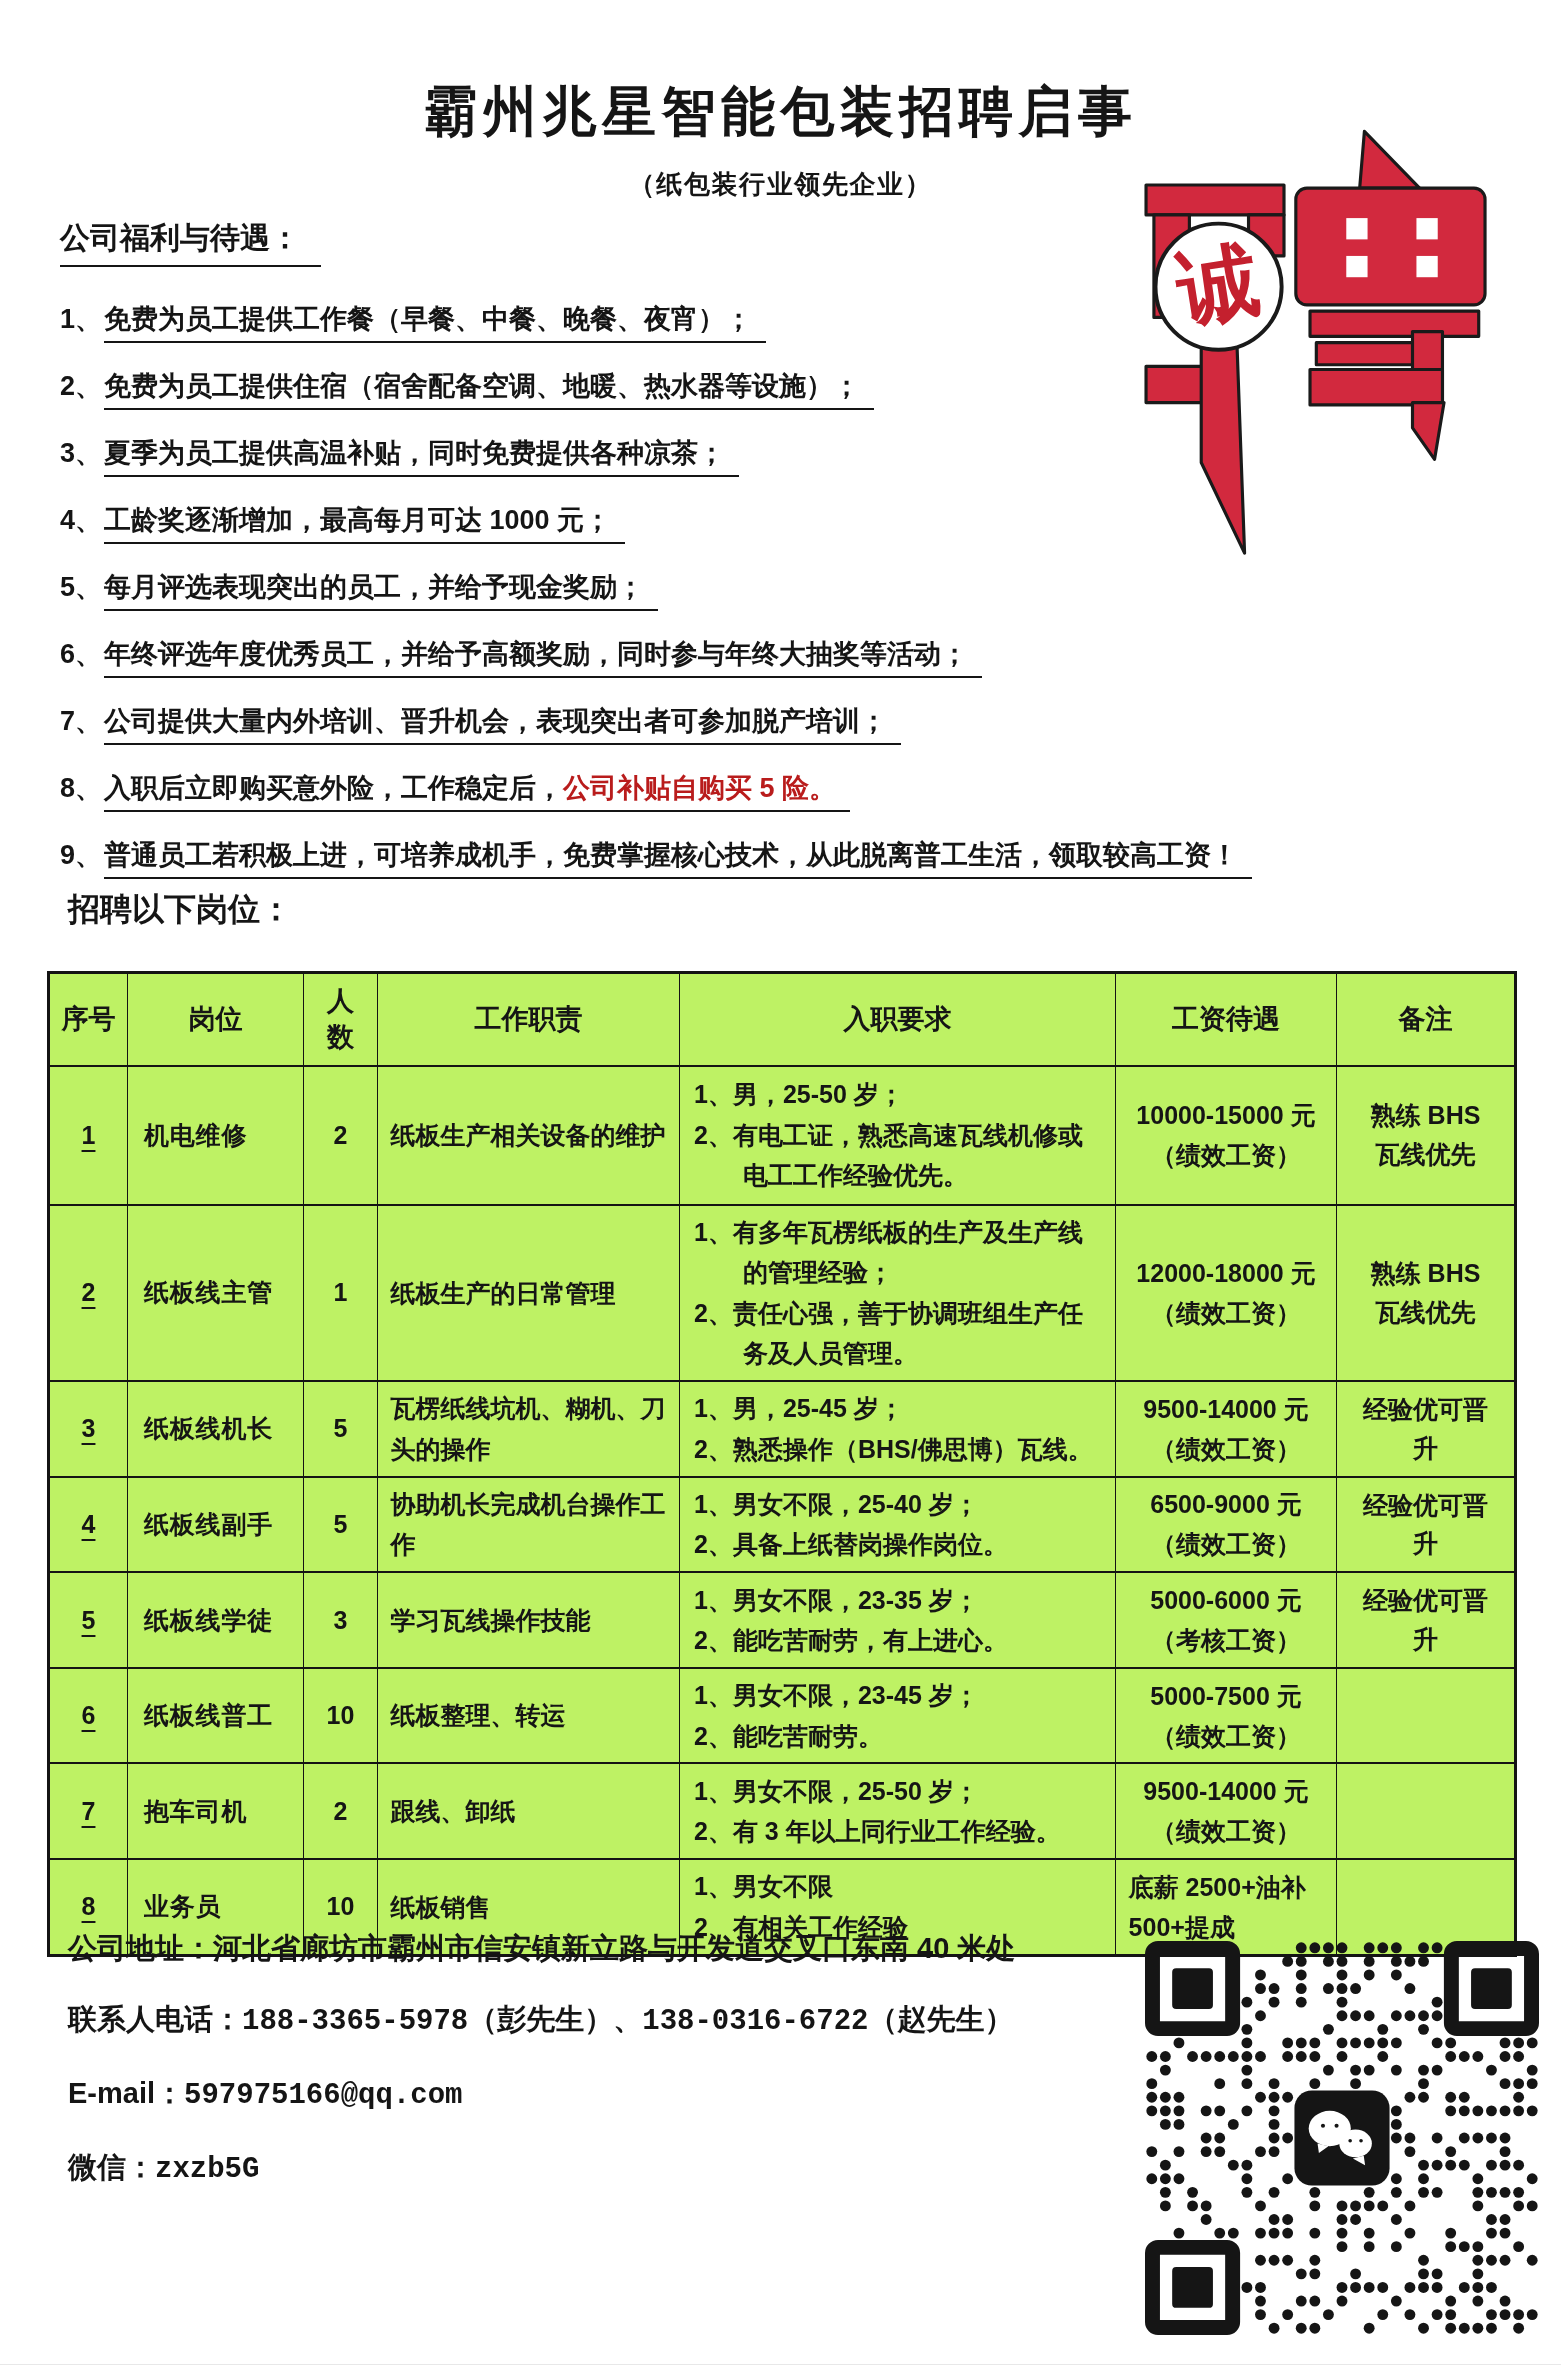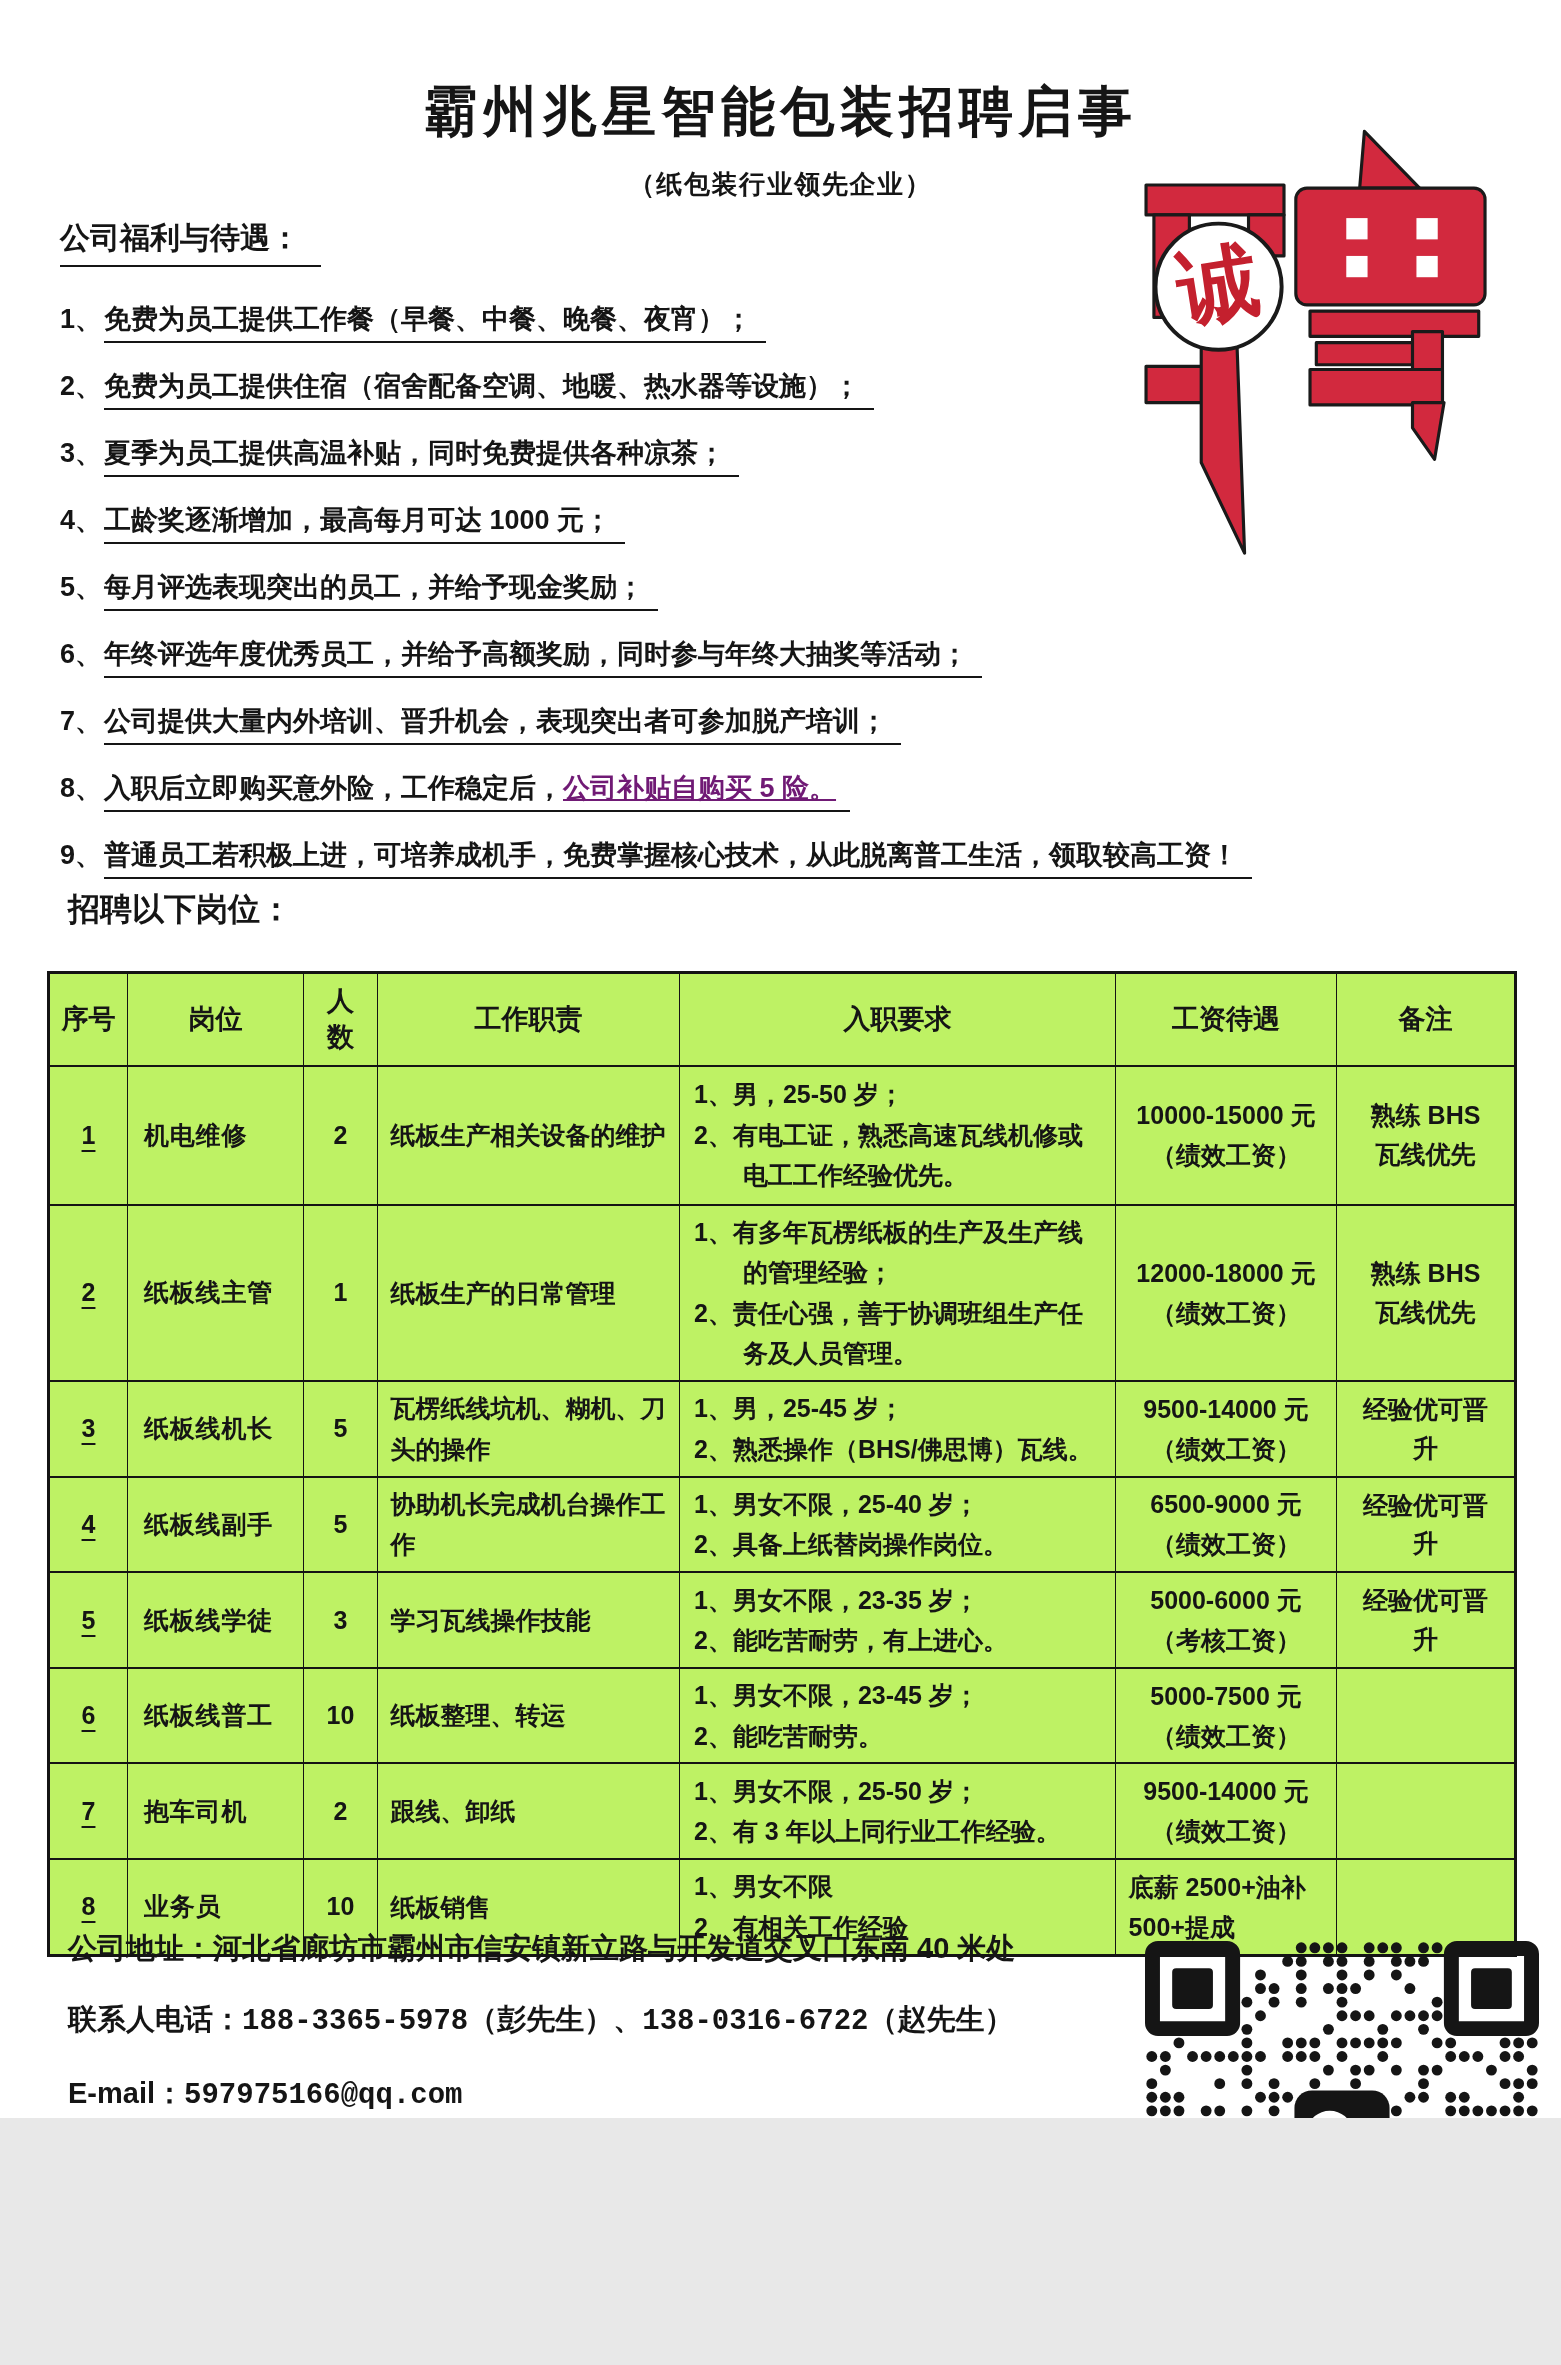--- a/index.html
+++ b/index.html
@@ -1,38 +1,38 @@
 <!DOCTYPE html>
 <html style="font-size:12.6px"><head>
 <meta charset="utf-8">
 <style>
   html,body{margin:0;padding:0;background:#e8e8e8;}
   .page{
-    position:relative;width:1561px;height:2118px;background:#ffffff;
+    position:relative;width:1561px;height:2364px;background:#ffffff;
     font-family:"Liberation Sans",sans-serif;color:#151515;overflow:hidden;
   }
   
   .doc-title{
     position:absolute;left:0;right:0;top:76px;text-align:center;
     font-size:54px;font-weight:900;letter-spacing:5.5px;
   }
   .doc-subtitle{
     position:absolute;left:0;right:0;top:167px;text-align:center;
     font-size:26px;font-weight:700;letter-spacing:1.6px;
   }
   
   .benefits{position:absolute;left:60px;top:218px;width:1262px;}
   .benefits-heading{
     display:inline-block;font-size:30px;font-weight:800;
     border-bottom:2.4px solid #151515;padding:0 20.5px 6.3px 0;margin-bottom:36px;
   }
   .benefit-item{margin-bottom:35px;font-size:27px;font-weight:700;white-space:nowrap;line-height:32px;}
   .benefit-num{display:inline-block;min-width:44px;}
   .benefit-text{border-bottom:2.4px solid #151515;padding:0 14px 7px 0;}
-  .benefit-text .hl{color:#701a75;text-decoration:underline;}
+  .benefit-text .hl{color:#b91c1c;}
   
   .recruit-logo{position:absolute;left:1135px;top:125px;width:406px;height:686px;}
   
   .positions-heading{position:absolute;left:68px;top:888px;font-size:32px;font-weight:700;}
   table.jobs{
     position:absolute;left:47px;top:971px;width:1467px;
     border-collapse:collapse;table-layout:fixed;background:#bef264;
   }
   table.jobs{border:3.2px solid #141414;}
   .jobs th,.jobs td{

